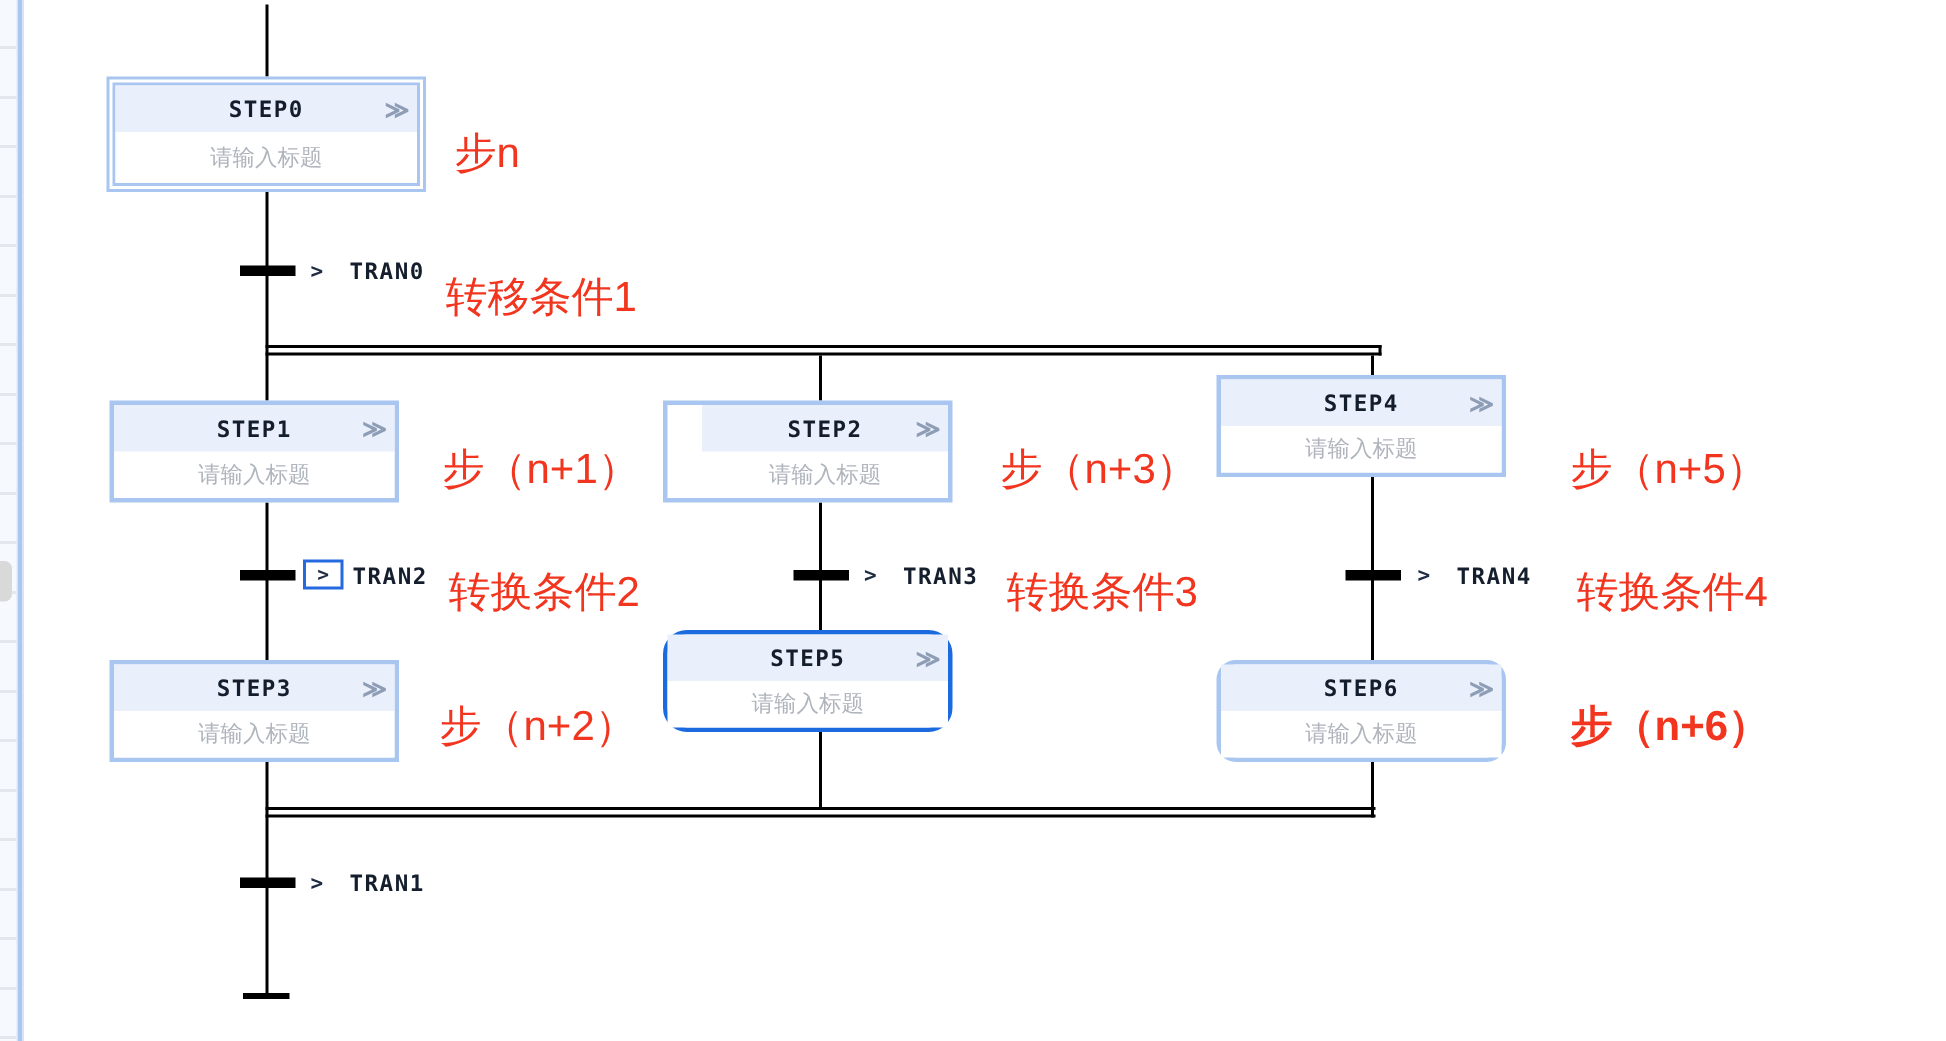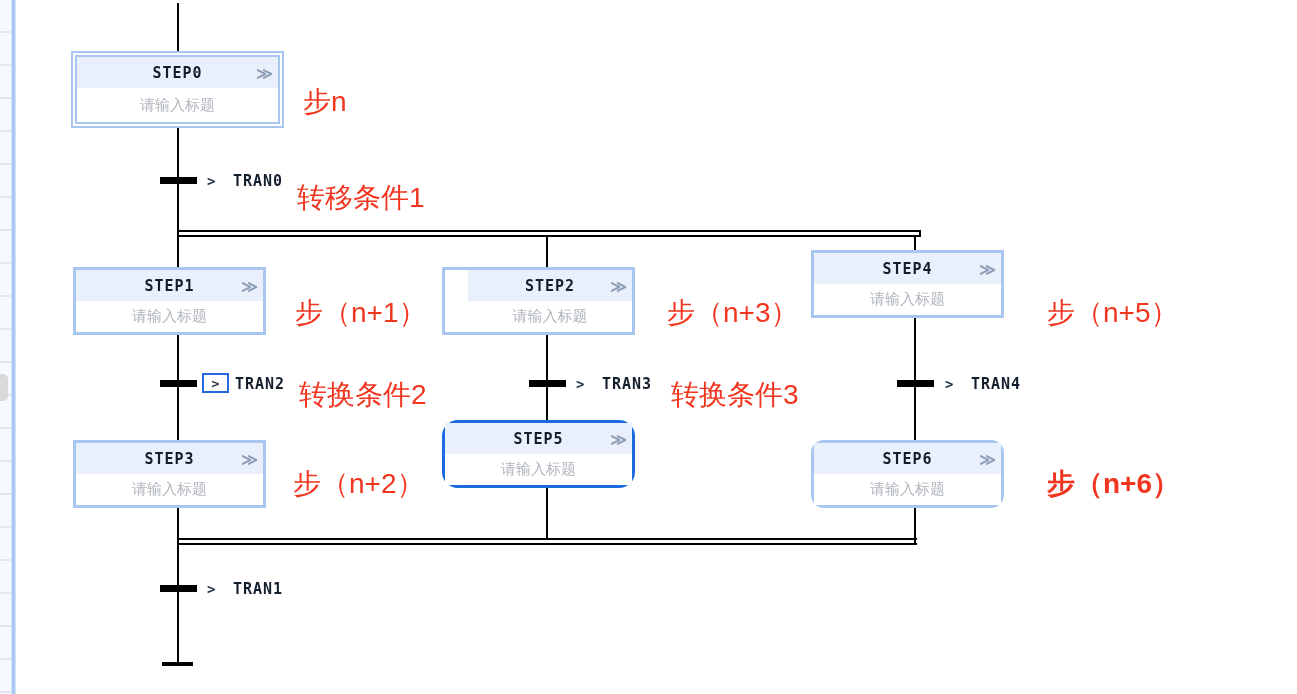--- a/index.html
+++ b/index.html
@@ -164,16 +164,17 @@
   <span class="tchev" style="left:207px;top:581px;">&gt;</span>
   <span class="tlabel" style="left:233px;top:580px;">TRAN1</span>
 
   <span class="anno" style="left:303px;top:70px;">步n</span>
   <span class="anno" style="left:297px;top:166px;">转移条件1</span>
   <span class="anno" style="left:295px;top:281px;">步（n+1）</span>
   <span class="anno" style="left:667px;top:281px;">步（n+3）</span>
   <span class="anno" style="left:1047px;top:281px;">步（n+5）</span>
   <span class="anno" style="left:299px;top:363px;">转换条件2</span>
   <span class="anno" style="left:671px;top:363px;">转换条件3</span>
+  <span class="anno" style="left:1051px;top:363px;">转换条件4</span>
   <span class="anno" style="left:293px;top:452px;">步（n+2）</span>
   <span class="anno" style="left:1047px;top:452px;font-weight:bold;">步（n+6）</span>
 
 </div>
 
 </body></html>

